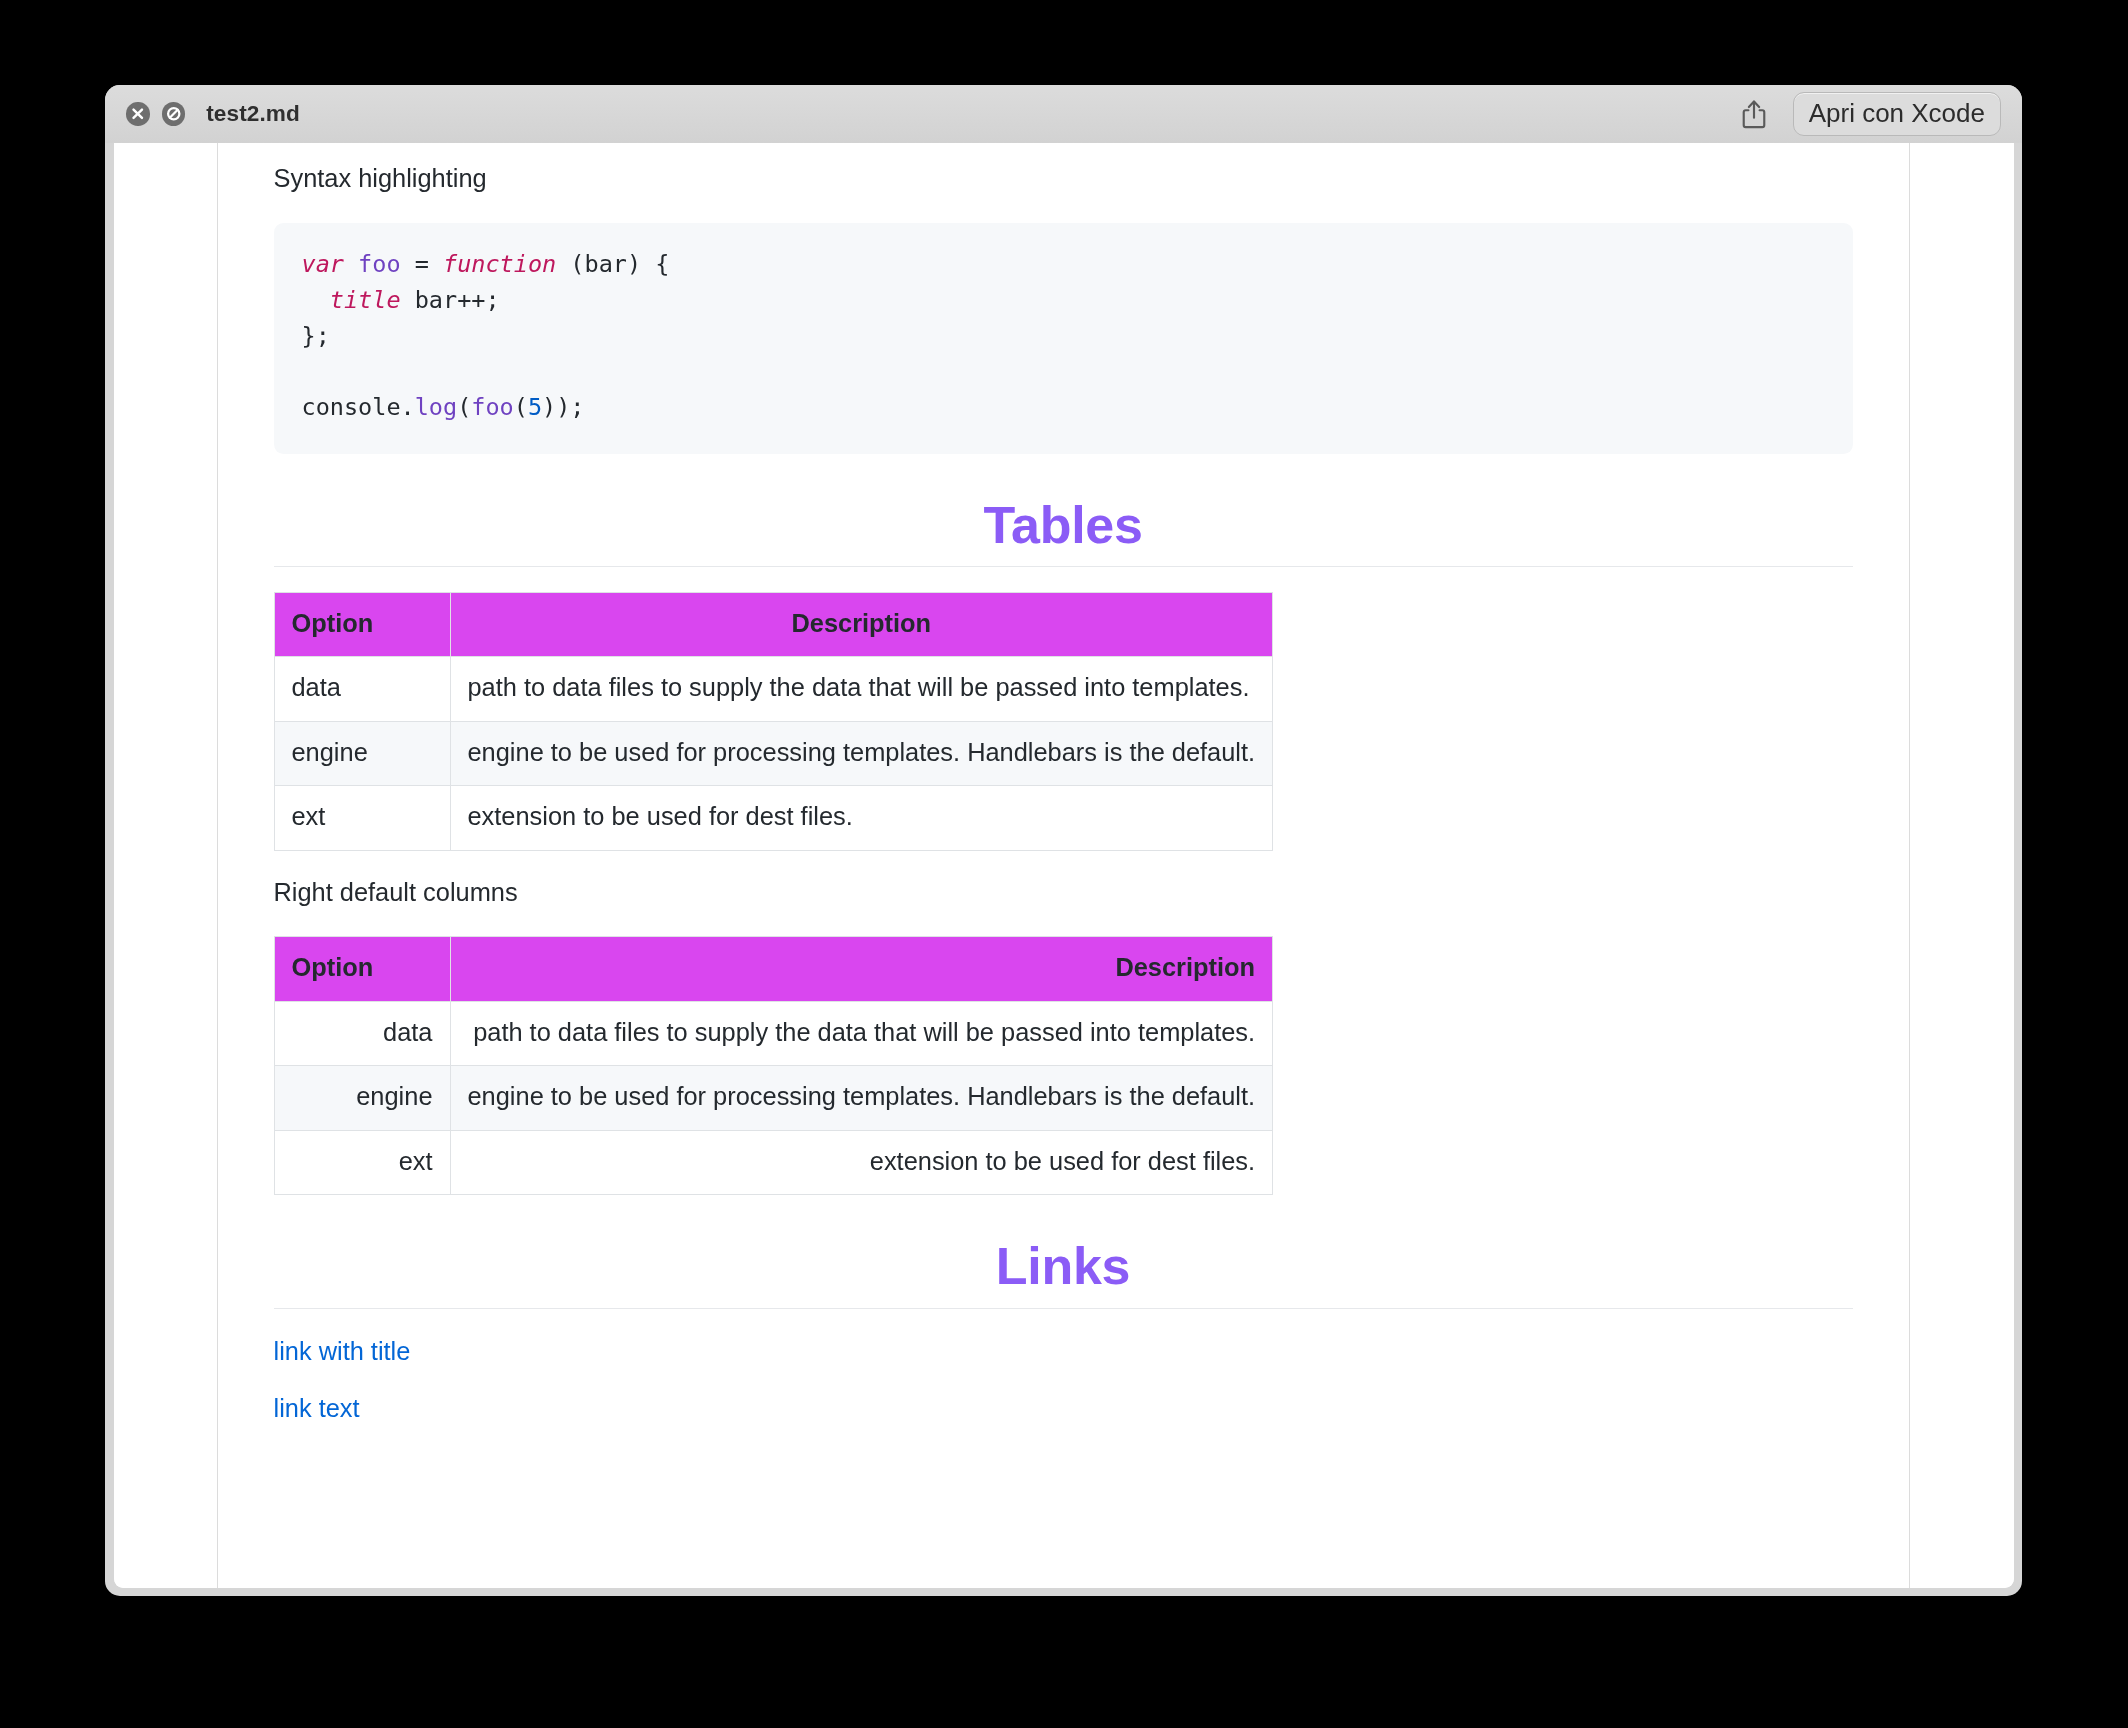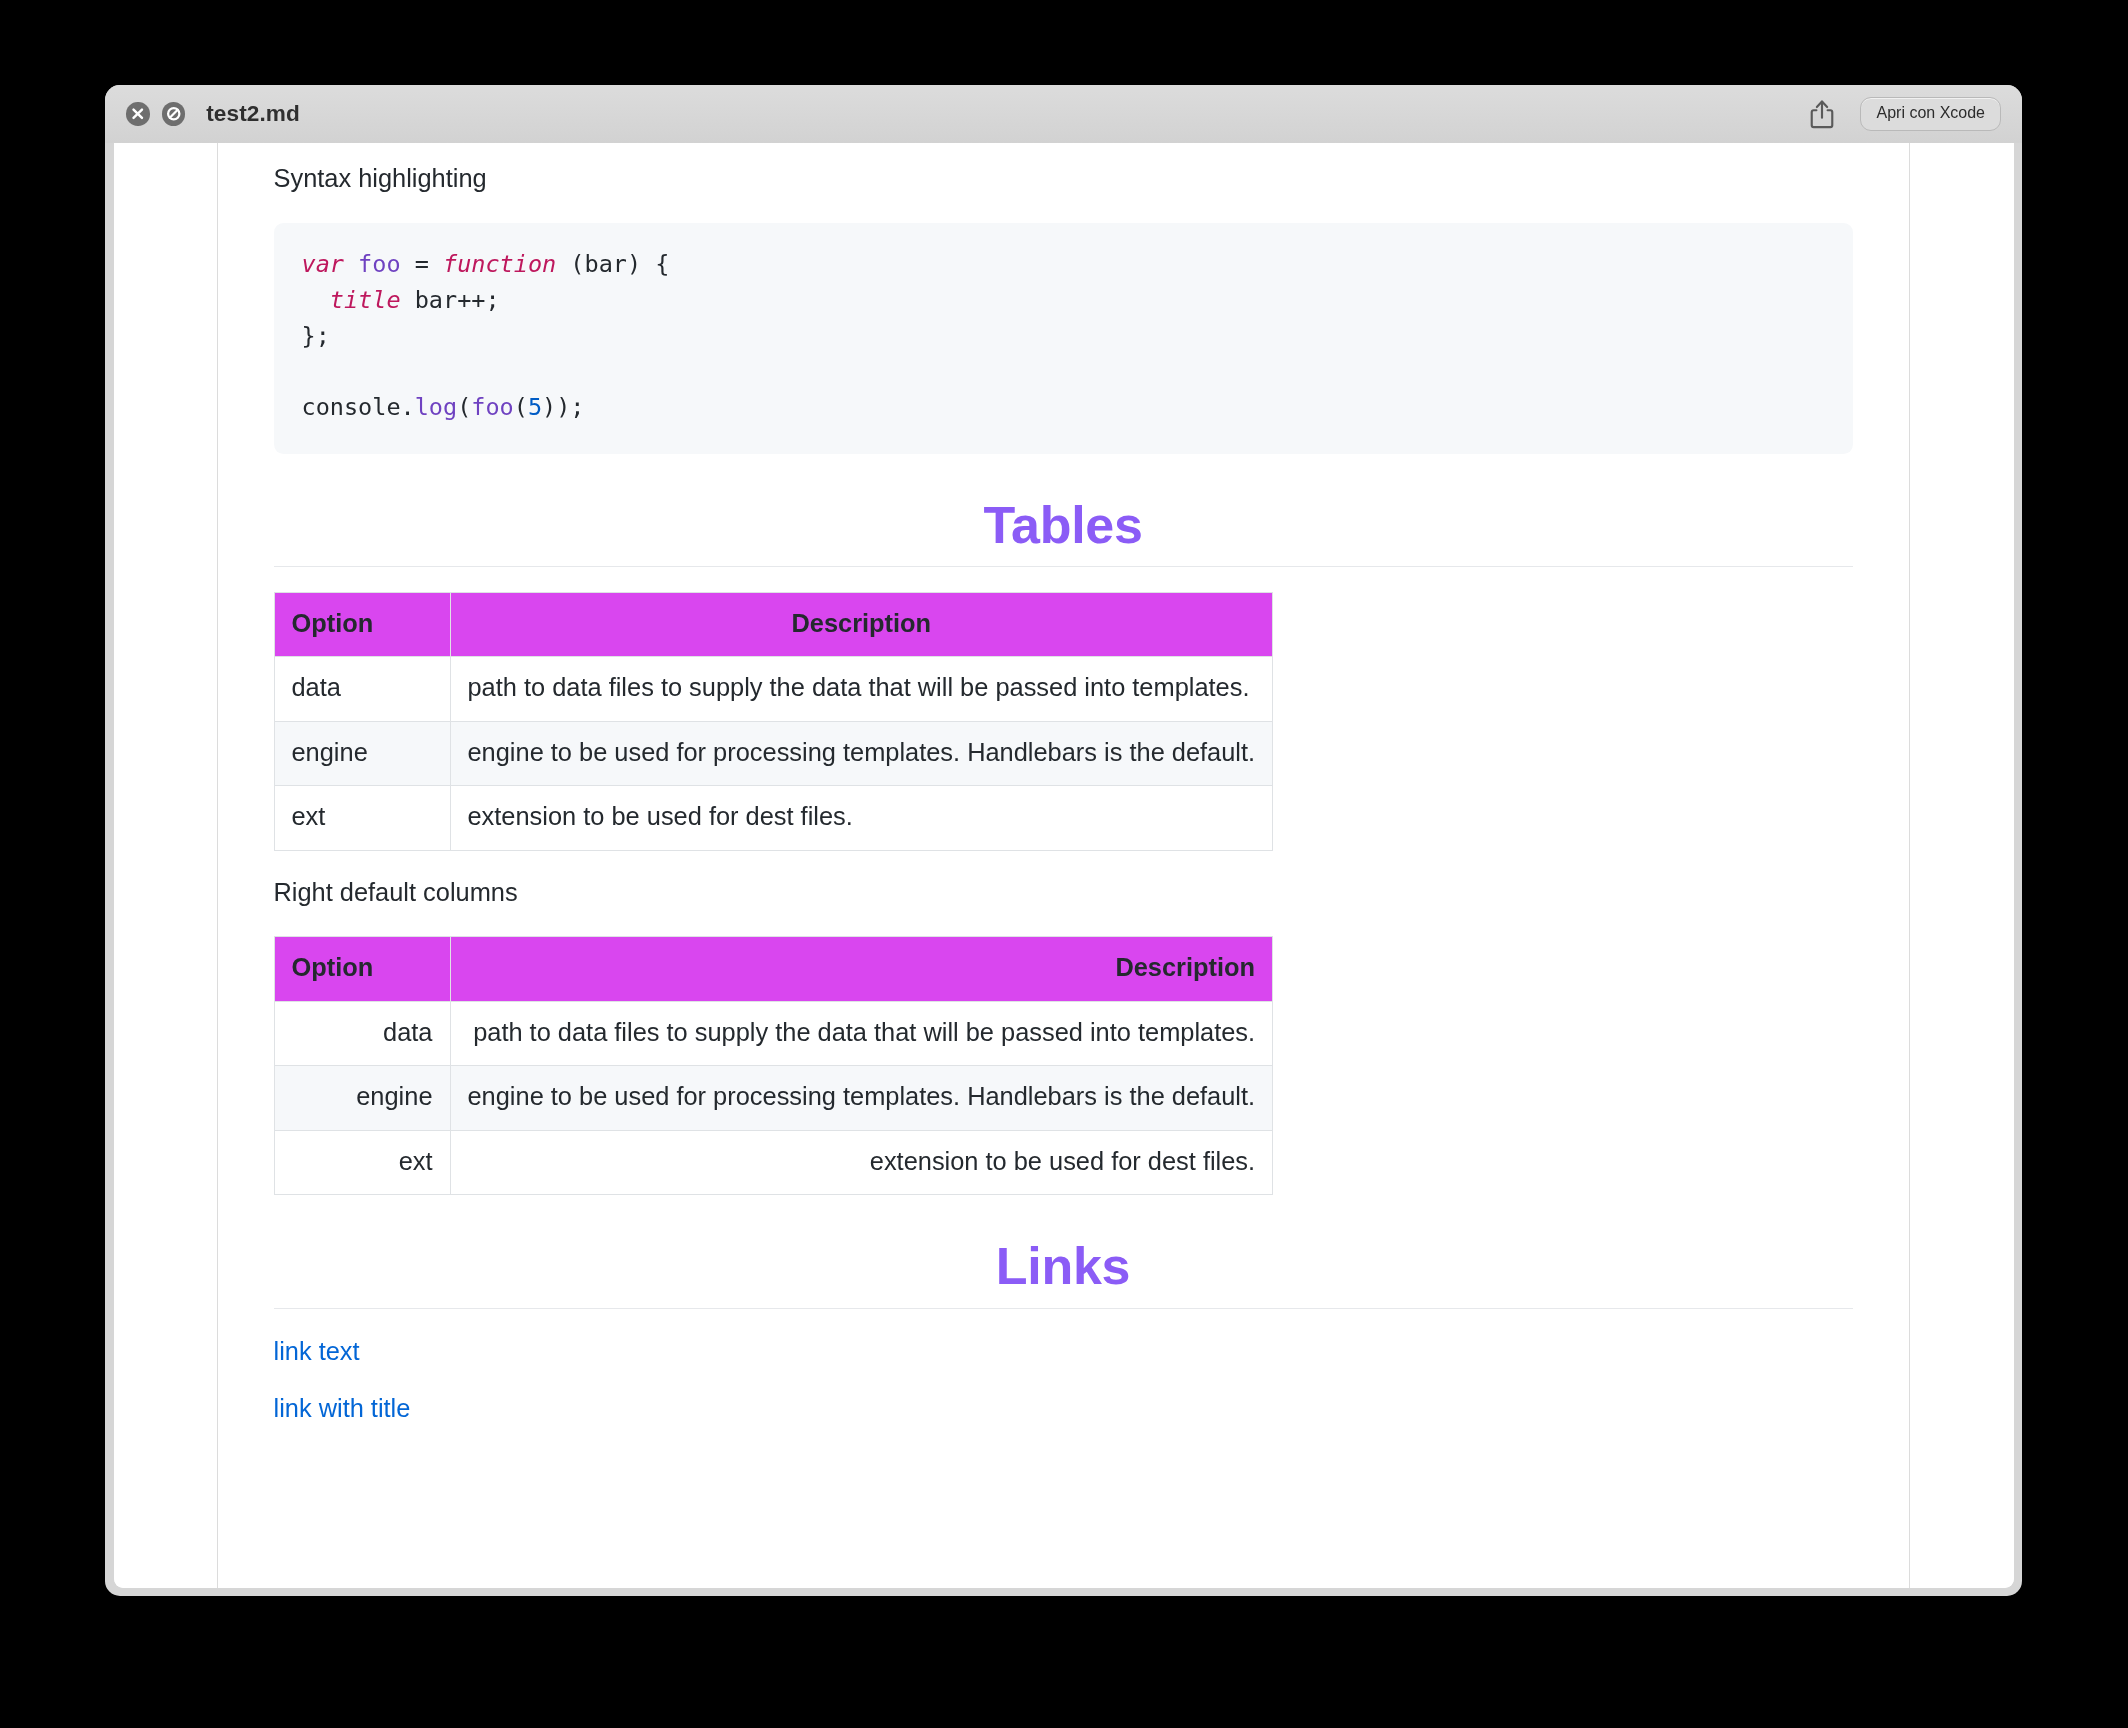--- a/index.html
+++ b/index.html
@@ -67,21 +67,21 @@
     display: flex;
     align-items: center;
     gap: 24.5px;
   }
   .share-icon {
     width: 28px;
     height: 32px;
     display: block;
   }
   .xcode-btn {
-    font-size: 16px;
+    font-size: 26px;
     color: #2c2c2c;
     background: #dcdcdc;
     border: 0.9px solid #b9b9b9;
     border-radius: 11px;
     padding: 6.6px 15px 8.5px 15px;
     line-height: 1;
     box-shadow: 0 0.9px 0 rgba(255,255,255,0.6) inset;
     white-space: nowrap;
   }
 
@@ -281,22 +281,22 @@
               <tr>
                 <td class="ta-r col-opt">ext</td>
                 <td class="ta-r">extension to be used for dest files.</td>
               </tr>
             </tbody>
           </table>
 
         <h2 class="md-h">Links</h2>
 
         <div id="links-list">
+            <p class="link-p"><a class="md-link" href="#">link with title</a></p>
             <p class="link-p"><a class="md-link" href="#">link text</a></p>
-            <p class="link-p"><a class="md-link" href="#">link with title</a></p>
           </div>
 
       </div>
     </div>
 
     <div class="gutter-right"></div>
   </div>
 </div>
 
 

